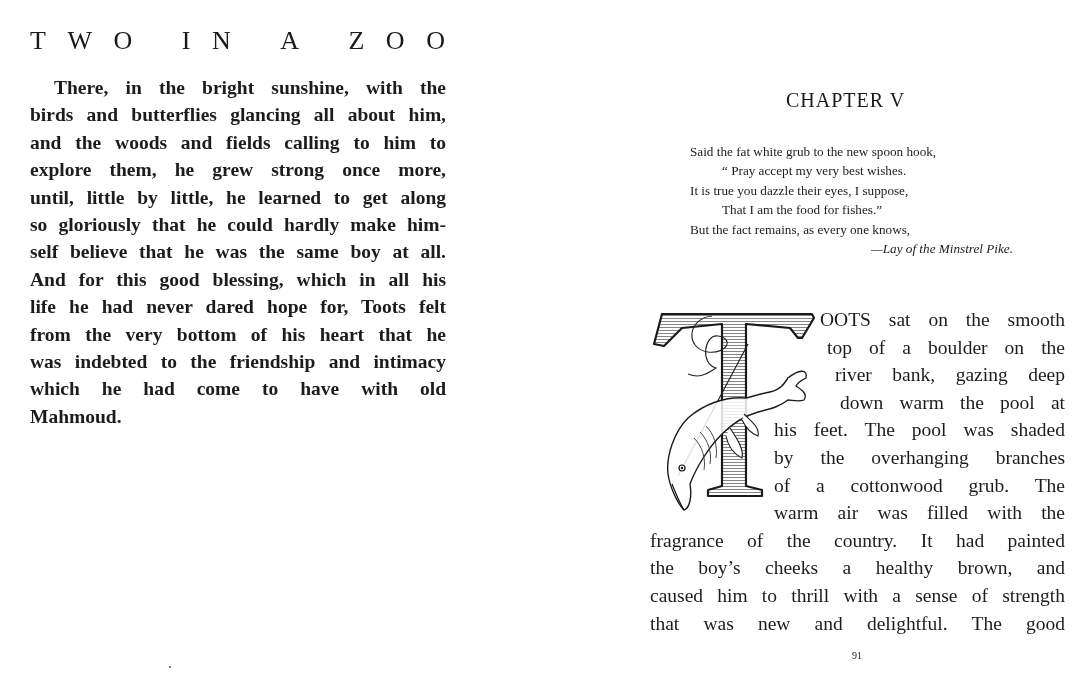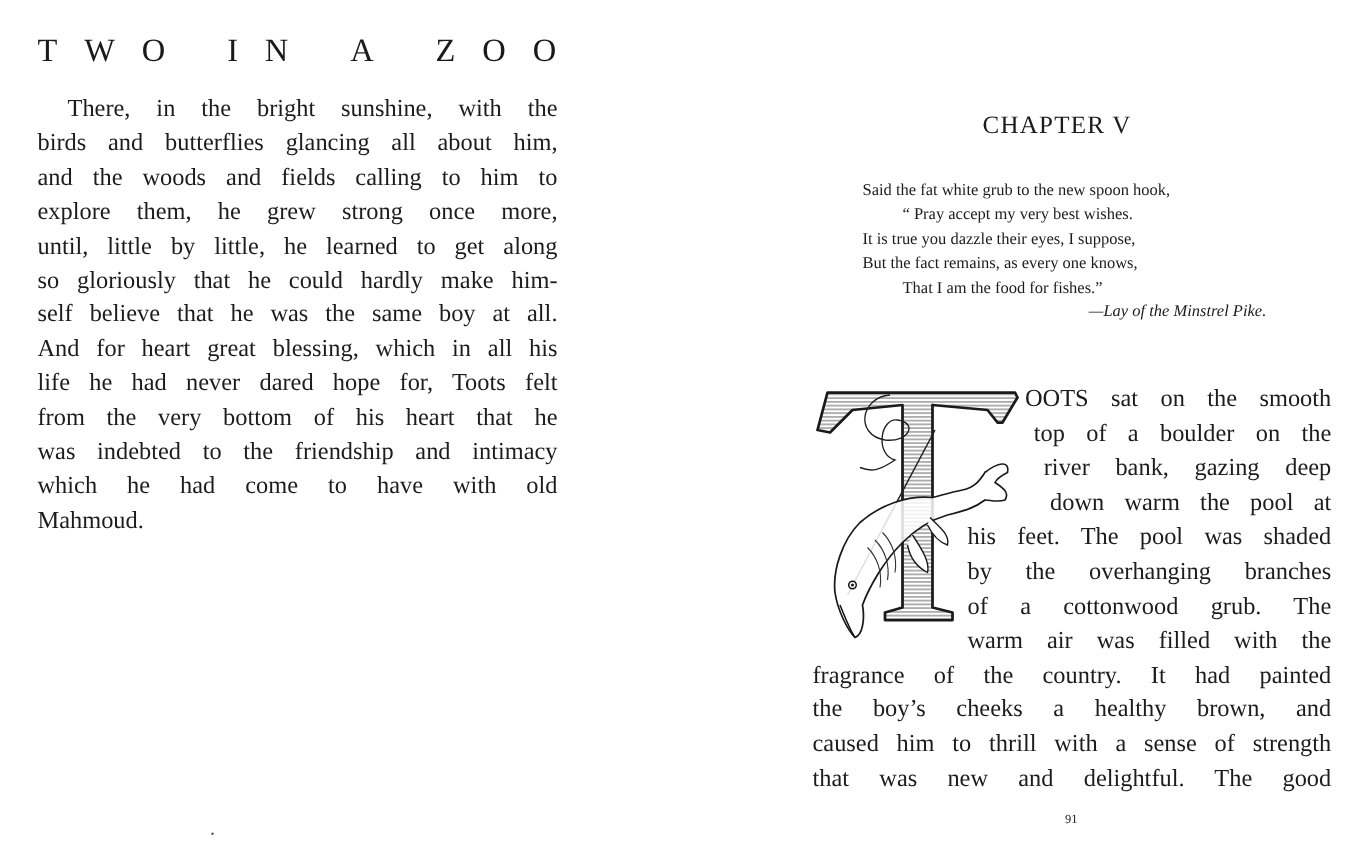--- a/index.html
+++ b/index.html
@@ -36,20 +36,21 @@
     .running-head span { display: inline-block; }
 
     .body-text {
       position: absolute;
       left: 30px;
       top: 74px;
       width: 416px;
       font-size: 19.5px;
       line-height: 27.4px;
       text-align: justify;
+      font-weight: bold;
     }
     .body-line {
       display: block;
       text-align: justify;
       text-align-last: justify;
       white-space: nowrap;
       height: 27.4px;
     }
     .body-line.indent { padding-left: 24px; }
     .body-line.last { text-align-last: left; }
@@ -144,39 +145,39 @@
   </div>
 
   <div class="body-text">
     <span class="body-line indent">There, in the bright sunshine, with the</span>
     <span class="body-line">birds and butterflies glancing all about him,</span>
     <span class="body-line">and the woods and fields calling to him to</span>
     <span class="body-line">explore them, he grew strong once more,</span>
     <span class="body-line">until, little by little, he learned to get along</span>
     <span class="body-line">so gloriously that he could hardly make him-</span>
     <span class="body-line">self believe that he was the same boy at all.</span>
-    <span class="body-line">And for heart great blessing, which in all his</span>
+    <span class="body-line">And for this good blessing, which in all his</span>
     <span class="body-line">life he had never dared hope for, Toots felt</span>
     <span class="body-line">from the very bottom of his heart that he</span>
     <span class="body-line">was indebted to the friendship and intimacy</span>
     <span class="body-line">which he had come to have with old</span>
     <span class="body-line last">Mahmoud.</span>
   </div>
 
   <span class="speck" style="left:169px;top:666px;"></span>
 </div>
 
 <div class="chapter-title">CHAPTER V</div>
 
 <div class="epigraph">
   <span class="epigraph-line">Said the fat white grub to the new spoon hook,</span>
   <span class="epigraph-line indent">“ Pray accept my very best wishes.</span>
   <span class="epigraph-line">It is true you dazzle their eyes, I suppose,</span>
+  <span class="epigraph-line indent">That I am the food for fishes.”</span>
   <span class="epigraph-line">But the fact remains, as every one knows,</span>
-  <span class="epigraph-line indent">That I am the food for fishes.”</span>
   <span class="epigraph-attr">—Lay of the Minstrel Pike.</span>
 </div>
 
 <div class="drop-cap">
   <svg width="168" height="210" viewBox="0 0 168 210">
     <defs>
       <pattern id="hatch" width="4" height="3" patternUnits="userSpaceOnUse">
         <rect width="4" height="3" fill="#ffffff"></rect>
         <line x1="0" y1="1.5" x2="4" y2="1.5" stroke="#777" stroke-width="0.9"></line>
       </pattern>

